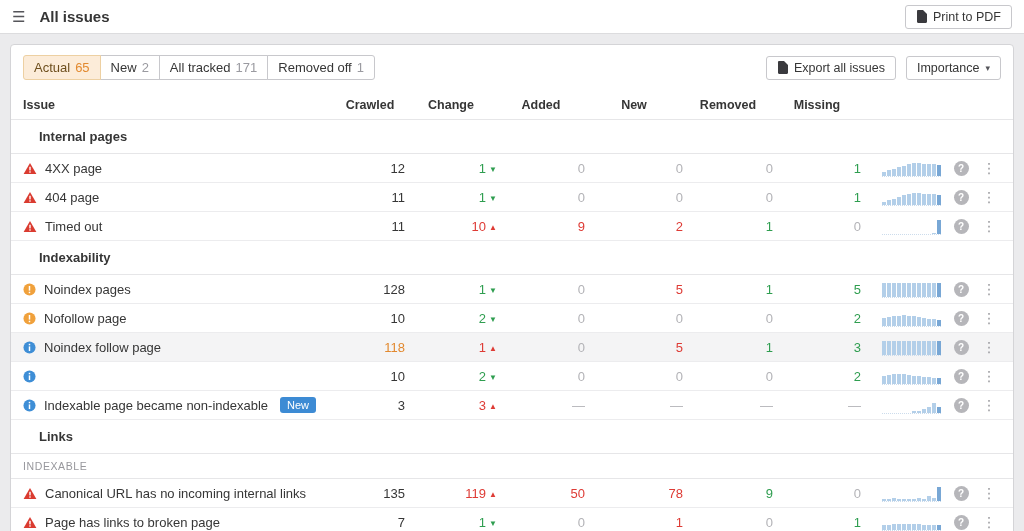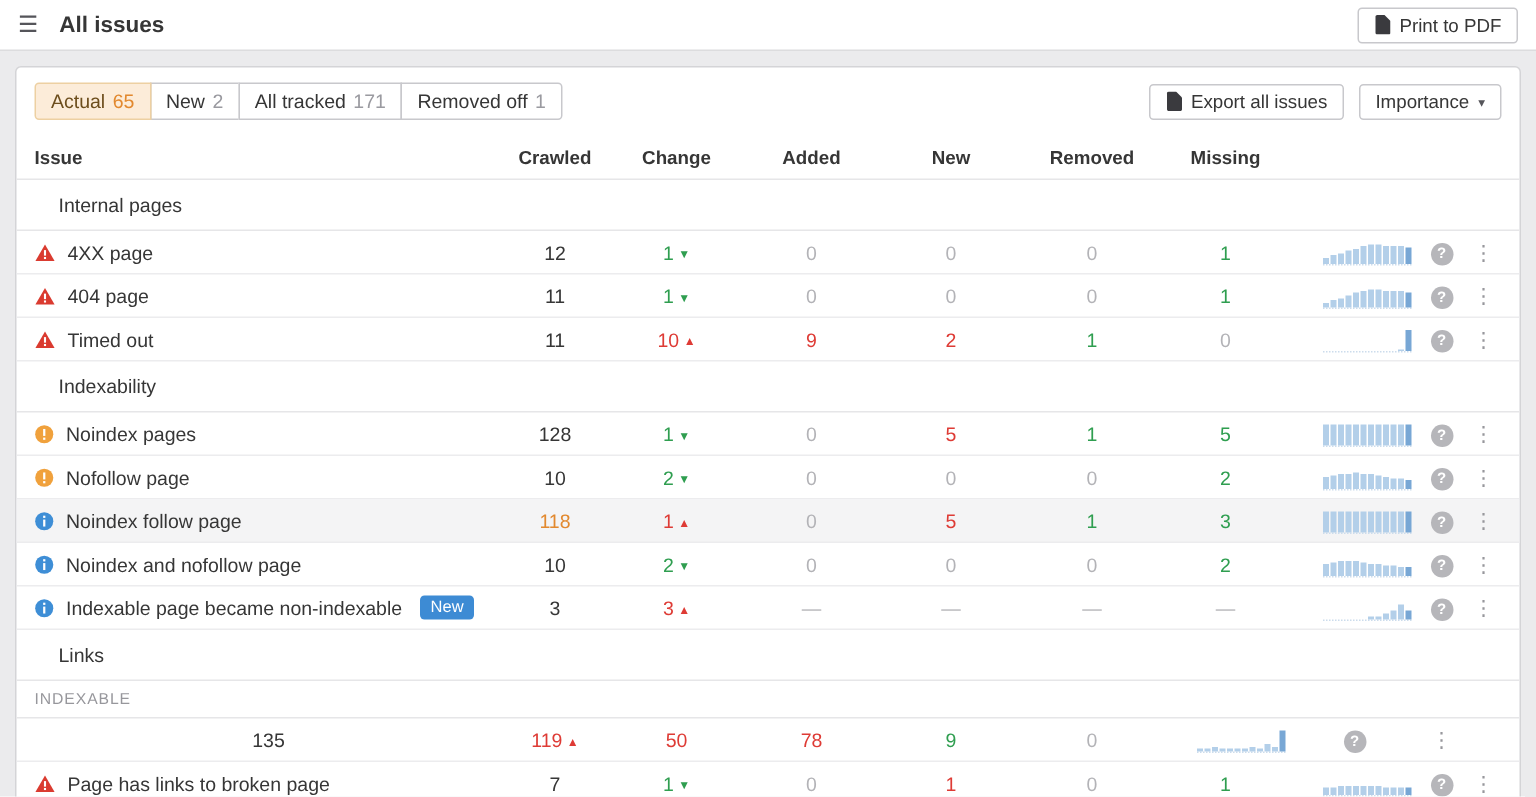--- a/index.html
+++ b/index.html
@@ -31,25 +31,25 @@
   .tab.active .tab-label{color:#6d4e1d}
   .tab.active .tab-count{color:var(--orange,#d9872b)}
   .importance{margin-left:10px}
   .caret{font-size:9px;color:#55555a}
   .export{margin-left:auto}
 
   
   .gridrow{display:grid;grid-template-columns:minmax(0,1fr) 70px 92px 88px 98px 90px 88px 84px 32px 24px;align-items:center}
   .thead{padding:0 12px;height:30px;border-bottom:1px solid #e6e6e8;font-weight:bold;font-size:12.5px}
   .th.right{text-align:center}
-  .section-row{padding:9px 28px;font-weight:normal;border-bottom:1px solid #e6e6e8}
+  .section-row{padding:9px 28px;font-weight:bold;border-bottom:1px solid #e6e6e8}
   .subheader{padding:6px 12px;font-size:10.5px;color:#97979c;letter-spacing:.6px;border-bottom:1px solid #e6e6e8}
   .row{height:29px;padding:0 12px;border-bottom:1px solid #ececee}
   .row.hl{background:#f4f4f5}
-  .cell.num{text-align:center}
+  .cell.num{text-align:right}
   .issue{display:flex;align-items:center;gap:8px;min-width:0}
   .icon{display:inline-flex;flex-shrink:0}
   .badge{background:var(--badge-blue,#3d8bd4);color:#fff;font-size:11px;padding:2px 7px;border-radius:3px;margin-left:4px}
   .spark-cell{display:flex;justify-content:flex-end;padding-right:4px}
   .spark{display:flex;align-items:flex-end;gap:1px;height:17px;width:59px;border-bottom:1px dotted #ccdcec}
   .bar{width:4px;background:var(--spark-bar,#b3cfe9)}
   .bar.last{background:var(--spark-bar-dark,#78a7d5)}
   .help{width:15px;height:15px;border-radius:50%;background:#b6b6ba;color:#fff;font-size:10px;font-weight:bold;display:inline-flex;align-items:center;justify-content:center;cursor:pointer}
   .kebab{color:#97979c;font-size:14px;cursor:pointer;line-height:1}
   .center{text-align:center}
@@ -329,21 +329,20 @@
       </div>
       <div class="row gridrow">
         <div class="cell issue">
           <span class="icon">
             <svg viewBox="0 0 14 14" width="13" height="13">
               <circle cx="7" cy="7" r="6.5" fill="#3e8ed6"></circle>
               <rect x="6.2" y="5.8" width="1.6" height="5" fill="#fff"></rect>
               <rect x="6.2" y="3" width="1.6" height="1.6" fill="#fff"></rect>
             </svg>
           </span>
-          <span class="label">Noindex and nofollow page</span>
         </div>
         <div class="cell num ">10</div>
         <div class="cell num"><span class="green">2</span><span class="arrow green">▼</span></div>
         <div class="cell num gray">0</div>
         <div class="cell num gray">0</div>
         <div class="cell num gray">0</div>
         <div class="cell num green">2</div>
         <div class="cell spark-cell">
           <div class="spark">
             <span class="bar" style="height: 8px;"></span>
@@ -396,20 +395,30 @@
             <span class="bar" style="height: 10px;"></span>
             <span class="bar last" style="height: 6px;"></span>
           </div>
         </div>
         <div class="cell center"><span class="help">?</span></div>
         <div class="cell center"><span class="kebab">⋮</span></div>
       </div>
       <div class="section-row">Links</div>
       <div class="subheader">INDEXABLE</div>
       <div class="row gridrow">
+        <div class="cell issue">
+          <span class="icon">
+            <svg viewBox="0 0 16 14" width="14" height="13">
+              <path d="M8 .8 15.3 13.2 H.7Z" fill="#da3b30"></path>
+              <rect x="7.2" y="5" width="1.6" height="4.2" fill="#fff"></rect>
+              <rect x="7.2" y="10.2" width="1.6" height="1.6" fill="#fff"></rect>
+            </svg>
+          </span>
+          <span class="label">Canonical URL has no incoming internal links</span>
+        </div>
         <div class="cell num ">135</div>
         <div class="cell num"><span class="red">119</span><span class="arrow red">▲</span></div>
         <div class="cell num red">50</div>
         <div class="cell num red">78</div>
         <div class="cell num green">9</div>
         <div class="cell num gray">0</div>
         <div class="cell spark-cell">
           <div class="spark">
             <span class="bar" style="height: 2px;"></span>
             <span class="bar" style="height: 2px;"></span>

